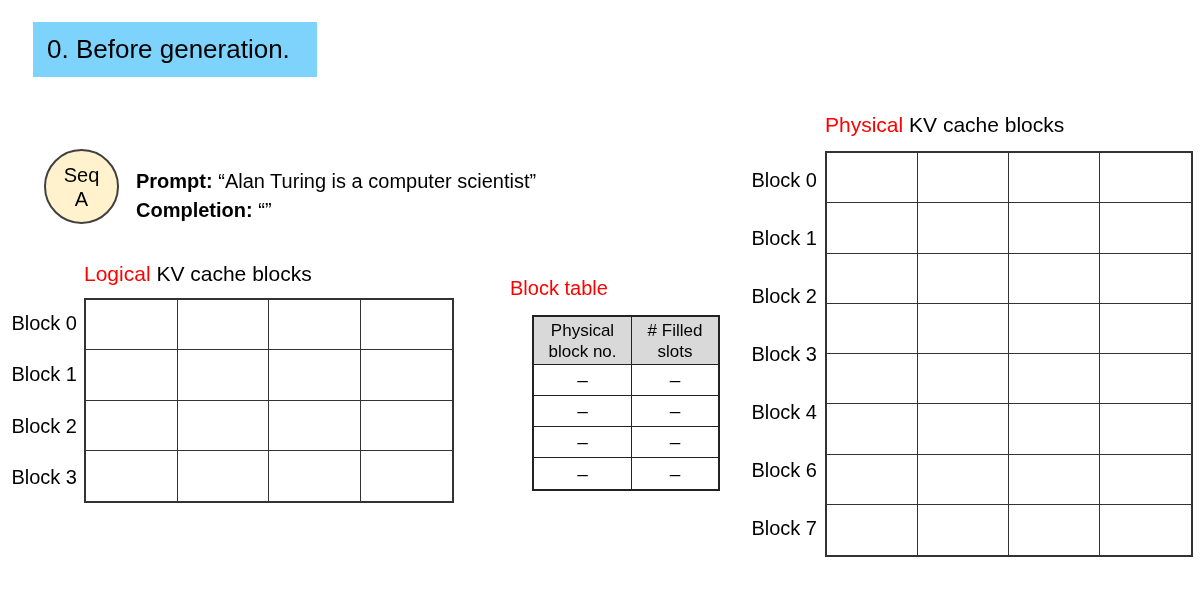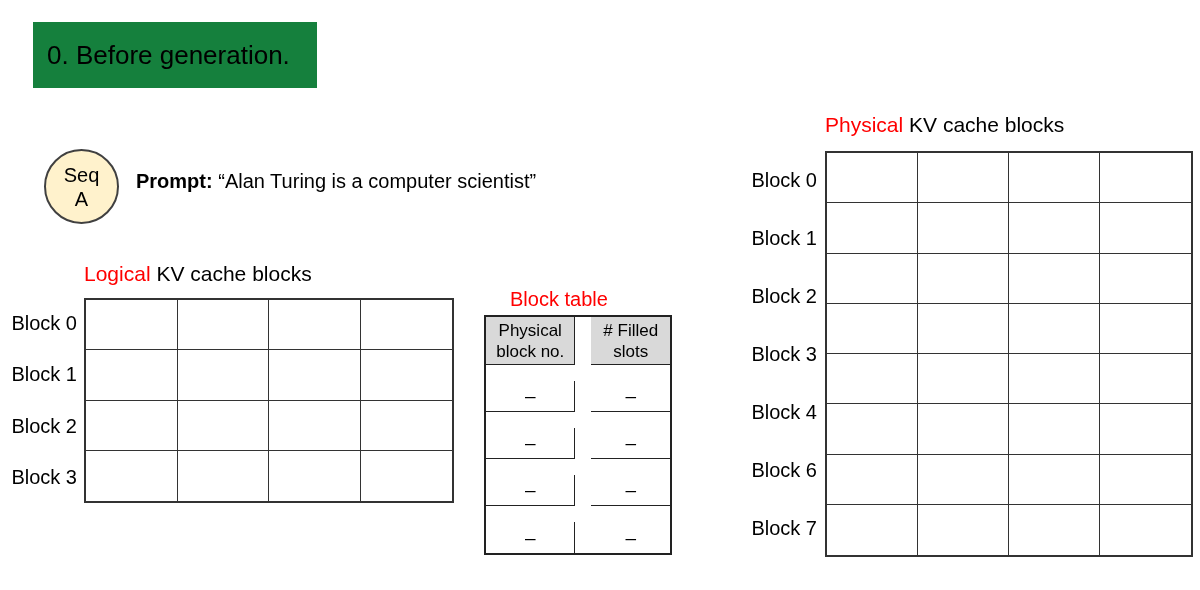--- a/index.html
+++ b/index.html
@@ -8,22 +8,22 @@
     position: relative;
     background: #ffffff;
     font-family: "Liberation Sans", sans-serif;
     color: #000000;
     overflow: hidden;
   }
 
   
   .title-box {
     position: absolute; left: 33px; top: 22px;
-    width: 284px; height: 66px;
-    background: #15803d;
+    width: 284px; height: 55px;
+    background: #7dd3fc;
     display: flex; align-items: center;
     box-sizing: border-box; padding-left: 14px;
     font-size: 26px;
   }
 
   
   .seq-badge {
     position: absolute; left: 44px; top: 149px;
     width: 75px; height: 75px;
     border-radius: 50%;
@@ -43,21 +43,21 @@
   .prompt-block .lbl { font-weight: bold; }
 
   
   .section-title {
     position: absolute; 
     font-size: 21px; white-space: nowrap;
   }
   .red { color: #ff0000; }
   .logical-title  { left: 84px;  top: 262px; width: 370px; }
   .physical-title { left: 825px; top: 113px; width: 368px; }
-  .blocktable-title { left: 510px; top: 277px; width: 188px; font-size: 20px; color: #ff0000; margin-top: 11px; }
+  .blocktable-title { left: 510px; top: 277px; width: 188px; font-size: 20px; color: #ff0000; }
 
   
   .grid-table {
     position: absolute;
     display: grid;
     border: 2px solid #333333;
     box-sizing: border-box;
     background: #ffffff;
   }
   .logical-grid {
@@ -82,28 +82,27 @@
   .logical-labels  { left: 0px;   top: 298px; width: 77px; height: 205px; }
   .physical-labels { left: 737px; top: 151px; width: 80px; height: 406px; }
   .row-labels .row-label {
     flex: 1; display: flex;
     align-items: center; justify-content: flex-end;
     font-size: 20px; white-space: nowrap;
   }
 
   
   .block-table {
-    position: absolute; left: 484px; top: 315px; width: 188px;
+    position: absolute; left: 532px; top: 315px; width: 188px;
     display: grid;
     grid-template-columns: 1.14fr 1fr;
     grid-template-rows: 48px repeat(4, 31px);
     border: 2px solid #222222;
     box-sizing: border-box;
     background: #ffffff;
-    gap: 16px;
   }
   .block-table .bt-cell {
     display: flex; align-items: center; justify-content: center;
     border-right: 1.5px solid #222222;
     border-bottom: 1.5px solid #222222;
     text-align: center;
   }
   .block-table .bt-cell.bt-right { border-right: none; }
   .block-table .bt-cell.bt-bottom { border-bottom: none; }
   .bt-header { background: #d9d9d9; font-size: 17px; line-height: 21px; }
@@ -118,20 +117,24 @@
 
 <div class="seq-badge">
   <span>Seq</span>
   <span>A</span>
 </div>
 
 <div class="prompt-block">
   <div>
     <span class="lbl">Prompt:</span>
     <span>“Alan Turing is a computer scientist”</span>
+  </div>
+  <div>
+    <span class="lbl">Completion:</span>
+    <span>“”</span>
   </div>
 </div>
 
 <div class="section-title logical-title">
   <span class="red">Logical</span>
   <span> KV cache blocks</span>
 </div>
 
 <div class="row-labels logical-labels">
   <div class="row-label">Block 0</div>

